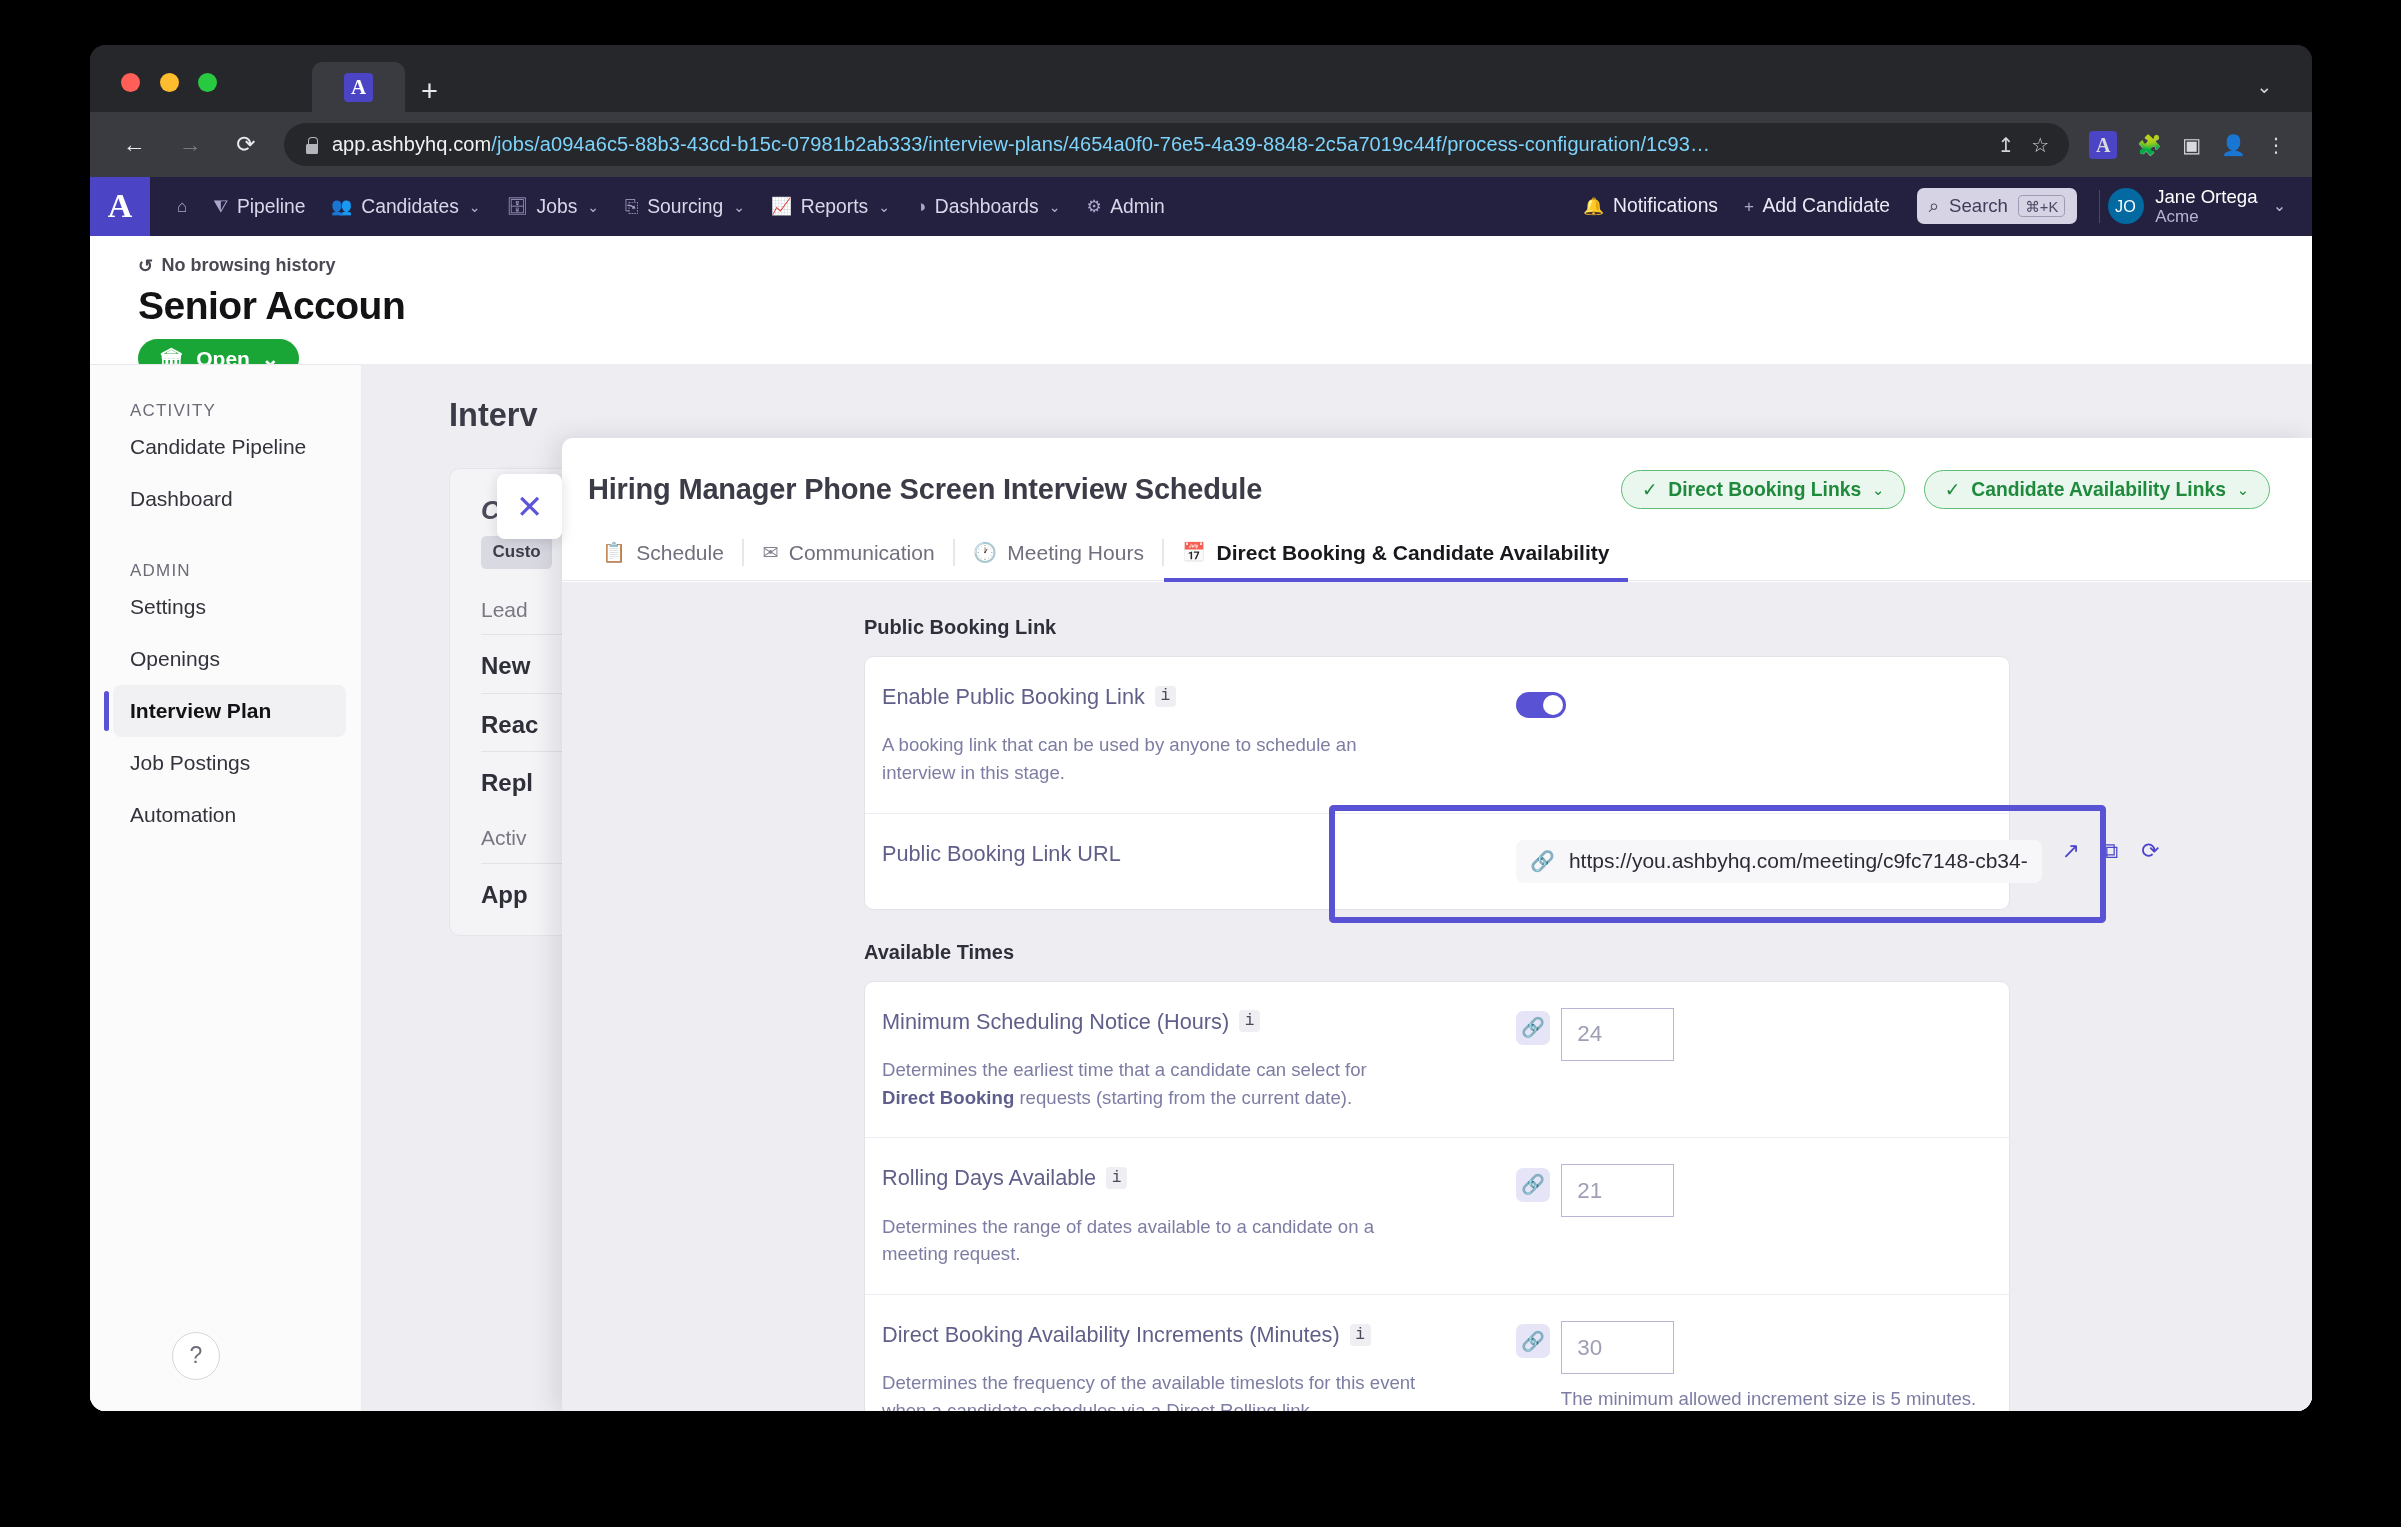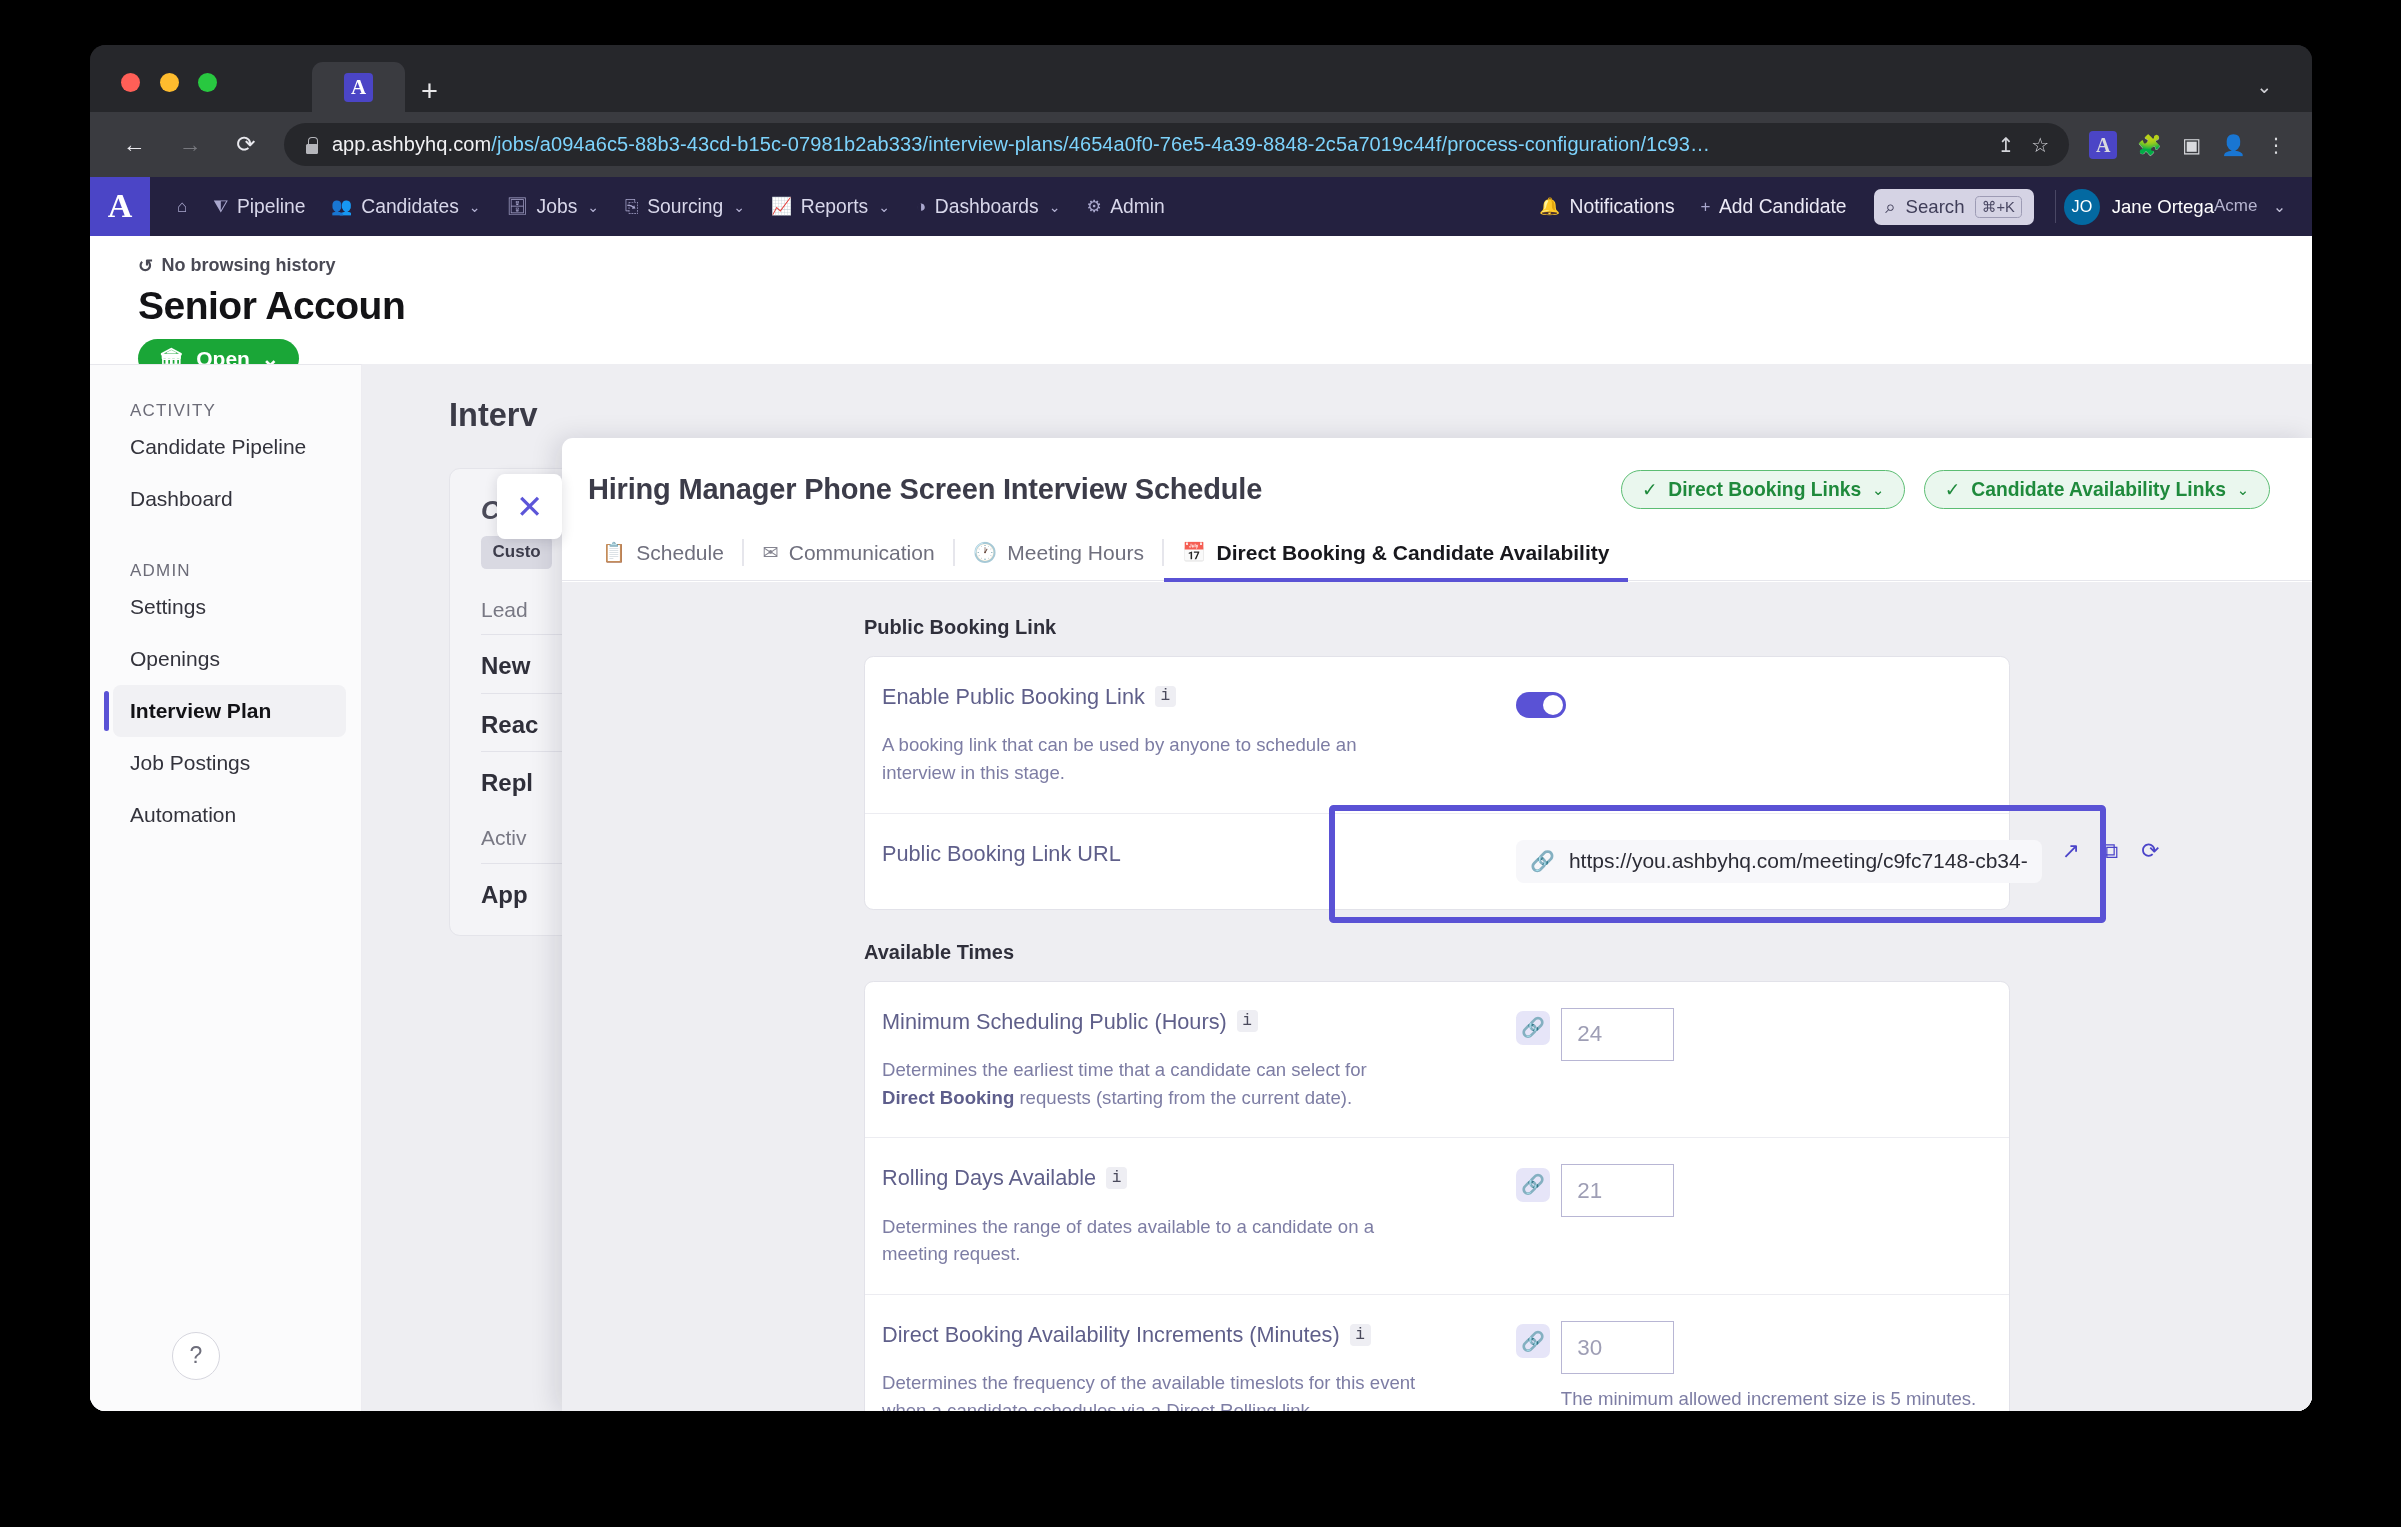--- a/index.html
+++ b/index.html
@@ -151,21 +151,21 @@
     border: 1.2px solid #9d9bb4; border-radius: 4.6px;
     padding: 1.5px 6.2px; font-size: 14.7px; color: #4a4863;
   }
   .navdivider { width: 1.2px; height: 32.5px; background: #4a4764; margin: 0 7.7px; }
   .avatar {
     width: 36px; height: 36px; border-radius: 50%;
     background: #0369a1; color: #fff;
     display: flex; align-items: center; justify-content: center;
     font-size: 16.2px; letter-spacing: 0.3px;
   }
-  .userblock { display: flex; flex-direction: row; margin-left: 11.6px; line-height: 1.18; }
+  .userblock { display: flex; flex-direction: column; margin-left: 11.6px; line-height: 1.18; }
   .userblock .uname { color: #ffffff; font-size: 18.6px; }
   .userblock .uorg { color: #b6b4cf; font-size: 17px; }
   .usercv { color: #c6c4dc; font-size: 15.5px; margin-left: 15.5px; }
 
   
   .bgpage { position: absolute; left: 0; top: 59px; right: 0; bottom: 0; background: #fff; }
   .bg-jobhdr {
     position: absolute; left: 0; top: 0; width: 418px; height: 128px;
     background: #fff;
   }
@@ -605,21 +605,21 @@
           </div>
         </div>
 
         <div class="section-label" style="margin-top:31px;">Available Times</div>
 
         <div class="card">
 
           <div class="crow">
             <div class="clabelcol">
               <div class="clabel">
-                <span>Minimum Scheduling Public (Hours)</span>
+                <span>Minimum Scheduling Notice (Hours)</span>
                 <span class="infoi">i</span>
               </div>
               <div class="chelp"><span>Determines the earliest time that a candidate can select for </span><b>Direct Booking</b><span> requests (starting from the current date).</span></div>
             </div>
             <div class="valrow">
               <div class="linkchip">🔗</div>
               <div class="fieldcol">
                 <div class="numinput">24</div>
               </div>
             </div>

